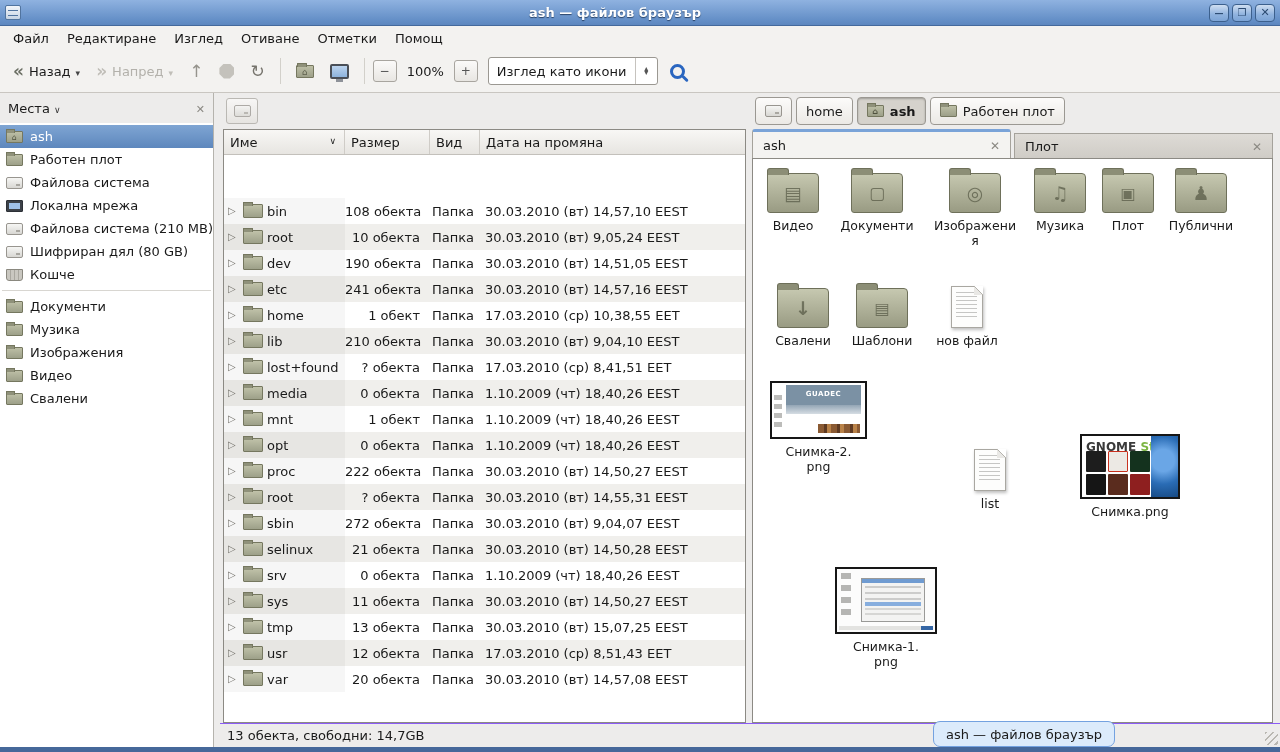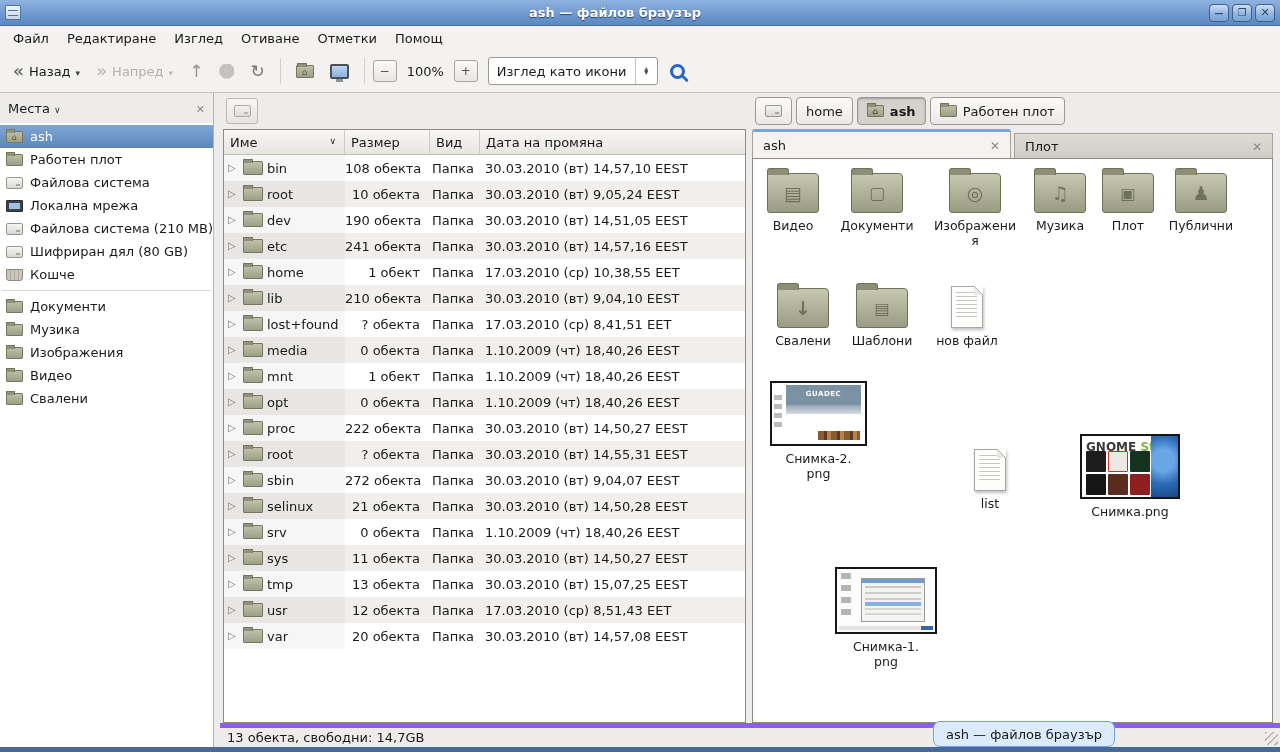--- a/index.html
+++ b/index.html
@@ -80,21 +80,21 @@
   .pane-right { flex:1; display:flex; flex-direction:column; min-width:0; padding-right:7px; }
 
   
   .loc-row { height:36px; display:flex; align-items:center; flex:none; }
   .loc-btn { width:32px; height:26px; margin-left:3px; border:1px solid #aaa7a1; border-radius:3px; background:linear-gradient(#fbfaf9,#e4e2de); display:flex; align-items:center; justify-content:center; opacity:.75; }
   .table-wrap { flex:1; border:1px solid #8c8a84; background:#fff; overflow:hidden; display:flex; flex-direction:column; }
   .thead { display:grid; grid-template-columns:121px 85px 50px 1fr; height:25px; flex:none; background:linear-gradient(#f8f7f5,#e7e5e1); border-bottom:1px solid #c3c0bb; }
   .th { display:flex; align-items:center; padding:0 6px; border-right:1px solid #cfccc7; position:relative; white-space:nowrap; }
   .th:last-child { border-right:none; }
   .sort-glyph::before { content:"∨"; font-size:9px; color:#222; position:absolute; right:8px; top:7px; }
-  .tbody { flex:1; overflow:hidden; }
+  .tbody { flex:1; overflow:hidden;margin-top:43px; }
   .trow { display:grid; grid-template-columns:121px 85px 50px 1fr; height:26px; align-items:center; white-space:nowrap; }
   .trow:nth-child(even) { background:#f0efec; }
   .c-name { display:flex; align-items:center; gap:4px; padding-left:4px; height:100%; background:rgba(0,0,0,.035); overflow:hidden; }
   .expander { color:#787670; font-size:10px; flex:none; width:11px; }
   .expander::before { content:"▷"; }
   .fold-s { width:20px; height:14px; flex:none; background:linear-gradient(#c0c2a9,#9da089); border:1px solid #75775f; border-radius:1px; position:relative; }
   .fold-s::before { content:""; position:absolute; top:-3px; left:-1px; width:8px; height:3px; background:#8f917a; border:1px solid #75775f; border-bottom:none; }
   .c-size { text-align:right; padding-right:10px; }
   .c-type { padding-left:2px; }
   .c-date { padding-left:5px; }
@@ -123,21 +123,21 @@
   .emb[data-icon="folder-desktop"]::before { content:"▣"; font-size:16px; }
   .emb[data-icon="folder-public"]::before { content:"♟"; }
   .emb[data-icon="folder-downloads"]::before { content:"↓"; font-weight:bold; }
   .emb[data-icon="folder-templates"]::before { content:"▤"; font-size:16px; }
   .page { width:32px; height:42px; background:#fdfdfc; border:1px solid #a9a7a1; box-shadow:1px 2px 3px rgba(0,0,0,.25); position:relative; flex:none; }
   .page::before { content:""; position:absolute; left:4px; right:5px; top:5px; height:26px; background:repeating-linear-gradient(180deg,#c6c6c4 0 1px,transparent 1px 4px); }
   .page::after { content:""; position:absolute; top:-1px; right:-1px; width:9px; height:9px; background:linear-gradient(225deg,#fff 0 49%,#b5b3ad 50%,#e9e8e5 51% 100%); }
 
   
   .thumb { position:relative; background:#fff; border:2px solid #161616; flex:none; overflow:hidden; }
-  .t2 { width:97px; height:65px; }
+  .t2 { width:97px; height:58px; }
   .t2-toolbar { height:8px; background:#e9e9e8; border-bottom:1px solid #cfcfcd; }
   .t2-side { position:absolute; left:2px; top:12px; width:8px; height:34px; background:repeating-linear-gradient(180deg,#bcbcba 0 5px,transparent 5px 9px); }
   .t2-banner { margin:2px 4px 0 14px; height:20px; background:#7b91a4; text-align:center; color:#fff; font-weight:bold; font-size:7px; line-height:18px; letter-spacing:.5px; }
   .t2-sky { margin:0 4px 0 14px; height:9px; background:linear-gradient(#93a5b5,#d6dde3); }
   .t2-photos { position:absolute; right:5px; bottom:4px; width:42px; height:9px; background:repeating-linear-gradient(90deg,#8a5a33 0 6px,#5e3a22 6px 9px,#b98248 9px 13px); }
   .tm { width:100px; height:65px; }
   .tm-right { position:absolute; right:0; top:0; bottom:0; width:27px; background:radial-gradient(circle at 45% 40%,#6aa6e6 0 28%,#2a6cb5 60%,#174a84 100%); }
   .tm-head { position:absolute; left:4px; top:4px; font-size:12px; font-weight:bold; color:#3a3a3a; white-space:nowrap; }
   .tm-head b { color:#7bb441; font-weight:bold; }
   .tm-shirts { position:absolute; left:4px; top:15px; width:64px; height:44px; display:grid; grid-template-columns:repeat(3,1fr); grid-template-rows:repeat(2,1fr); gap:2px; }
@@ -148,21 +148,21 @@
   .t1-icons { position:absolute; left:4px; top:4px; width:10px; height:44px; background:repeating-linear-gradient(180deg,#b5b5b3 0 6px,transparent 6px 12px); }
   .t1-dialog { position:absolute; left:24px; top:9px; width:64px; height:44px; background:#f3f3f2; border:1px solid #9a9a98; }
   .t1-title { height:4px; background:#6f9bd1; }
   .t1-lines { margin:3px 3px 0; height:14px; background:repeating-linear-gradient(180deg,#cccccb 0 2px,transparent 2px 6px); }
   .t1-sel { margin:2px 3px 0; height:4px; background:#87aede; }
   .t1-lines2 { margin:2px 3px 0; height:8px; background:repeating-linear-gradient(180deg,#d6d6d4 0 2px,transparent 2px 5px); }
   .t1-bottom { position:absolute; left:2px; right:2px; bottom:2px; height:4px; background:#e3e3e1; }
   .t1-bottom::after { content:""; position:absolute; right:0; top:0; width:12px; height:4px; background:#3465a4; }
 
   
-  .statusbar { height:24px; background:#edeceb; border-top:5px solid #8b5cf6; display:flex; align-items:center; padding-left:7px; flex:none; position:relative; }
+  .statusbar { height:24px; background:#edeceb; border-top:1px solid #8b5cf6; display:flex; align-items:center; padding-left:7px; flex:none; position:relative; }
   .grip { position:absolute; right:2px; bottom:2px; width:13px; height:13px; background:repeating-linear-gradient(135deg,#b9b7b1 0 2px,transparent 2px 5px); }
 
   
   .float-tip { position:absolute; left:933px; top:721px; height:26px; padding:0 12px; display:flex; align-items:center; background:#dcebfb; border:1px solid #74a2e0; border-radius:7px; z-index:5; white-space:nowrap; }
 </style>
 </head>
 <body>
 
 <div class="window">
 

